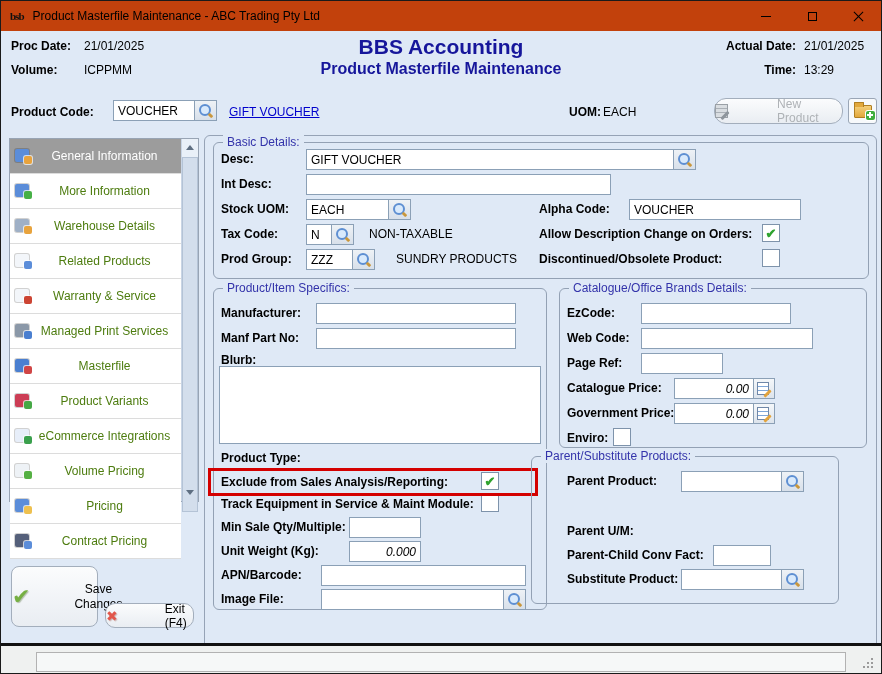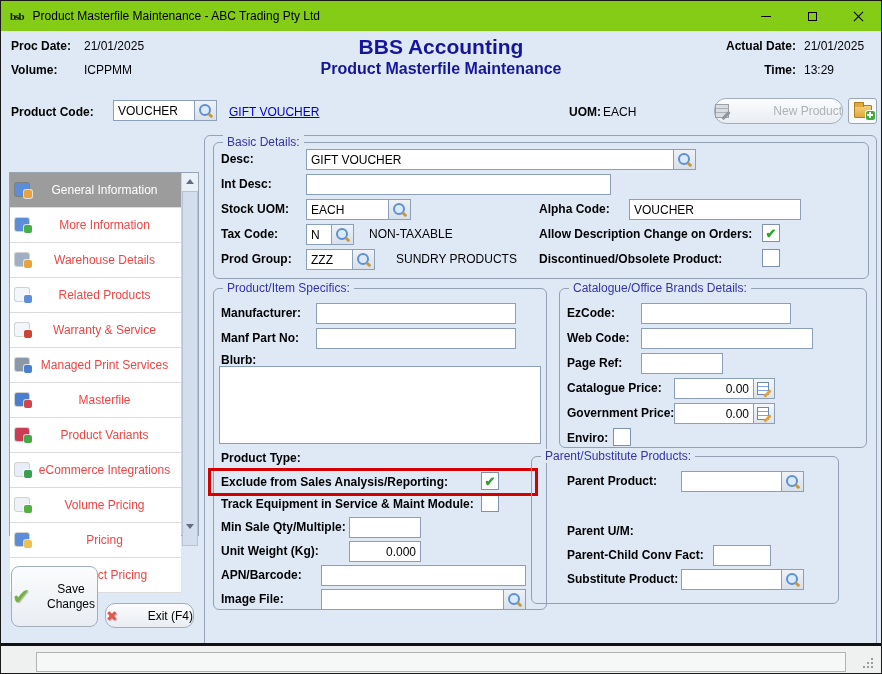--- a/index.html
+++ b/index.html
@@ -4,21 +4,21 @@
 <style>
   * { box-sizing: border-box; margin: 0; padding: 0; }
   body { font-family: "Liberation Sans", sans-serif; background: #fff; }
   .window {
     position: relative; width: 882px; height: 674px;
     border: 1px solid #1a1a1a; background: #dfe9f6; overflow: hidden;
   }
   
   .titlebar {
     position: absolute; left: 0; top: 0; width: 100%; height: 30px;
-    background: #84cc16; display: flex; align-items: center;
+    background: #c2410c; display: flex; align-items: center;
   }
   .app-icon {
     margin-left: 9px; font-family: "Liberation Serif", serif;
     font-weight: bold; font-size: 11px; color: #111; letter-spacing: -1px;
   }
   .tb-title { margin-left: 9px; font-size: 12px; color: #000; }
   .win-controls { position: absolute; right: 0; top: 0; height: 30px; display: flex; }
   .wc { width: 46px; height: 30px; display: flex; align-items: center; justify-content: center; }
   .wc-min i { display: block; width: 10px; height: 1px; background: #000; }
   .wc-max i { display: block; width: 9px; height: 9px; border: 1px solid #000; }
@@ -35,21 +35,21 @@
   .app-title { font-size: 21px; font-weight: bold; }
   .screen-title { font-size: 16px; font-weight: bold; }
   a.dlink { font-size: 12px; color: #0000cc; text-decoration: underline; }
   
   .fw { position: absolute; display: flex; }
   input.field, textarea.field {
     border: 1px solid #8ba0b6; height: 21px; background: #fff;
     font: 12px "Liberation Sans", sans-serif; padding: 0 4px; color: #000;
   }
   textarea.field { resize: none; }
-  input.num { text-align: right; }
+  input.num { text-align: right; font-style: italic; }
   .suffix {
     width: 22px; height: 21px; border: 1px solid #8ba0b6; border-left: none;
     background: linear-gradient(#eef2f6,#d8e0ea); display: flex; align-items: center; justify-content: center;
   }
   .mag { position: relative; width: 15px; height: 15px; display: inline-block; }
   .mag::before {
     content: ""; position: absolute; left: 1px; top: 1px; width: 8px; height: 8px;
     border: 2px solid #5e8fd2; border-radius: 50%; background: #d9eafc;
   }
   .mag::after {
@@ -83,48 +83,48 @@
     background: #e2a33c; transform: rotate(-45deg); border-radius: 1px;
   }
   
   .groupbox { position: absolute; border: 1px solid #93a1b4; border-radius: 6px; }
   .gb-title {
     position: absolute; top: -8px; left: 9px; background: #dfe9f6; padding: 0 4px;
     font-size: 12px; color: #3333aa; white-space: nowrap;
   }
   
   .sidebar { position: absolute; left: 8px; top: 107px; width: 190px; height: 364px;
-    background: #fff; border: 1px solid #98a4b4; margin-top: 34px; }
+    background: #fff; border: 1px solid #98a4b4; }
   .side-list { position: absolute; left: 0; top: 0; width: 171px; height: 100%; }
   .side-item {
     height: 35px; display: flex; align-items: center; border-bottom: 1px solid #dcdcdc;
     background: #fff; cursor: default;
   }
   .side-item .si { margin-left: 5px; }
-  .side-item .si-label { flex: 1; text-align: center; font-size: 12px; color: #ef4444; padding-right: 4px; white-space: nowrap; }
+  .side-item .si-label { flex: 1; text-align: center; font-size: 12px; color: #4d7c0f; padding-right: 4px; white-space: nowrap; }
   .side-item.selected { background: #9c9c9c; }
   .side-item.selected .si-label { color: #fff; }
   .si { width: 17px; height: 15px; position: relative; display: inline-block; flex: 0 0 17px; }
   .si::before { content: ""; position: absolute; inset: 0 3px 2px 0; background: var(--a); border-radius: 2px; box-shadow: 0 0 0 1px rgba(0,0,0,.18); }
   .si::after { content: ""; position: absolute; right: 0; bottom: 0; width: 8px; height: 8px; background: var(--b); border-radius: 2px; box-shadow: 0 0 0 1px rgba(255,255,255,.7); }
   
   .sb { position: absolute; right: 0; top: 0; width: 17px; height: 100%; background: #e9f0f8; border-left: 1px solid #c9d5e5; }
   .sb-btn { position: absolute; left: 0; width: 16px; height: 17px; display: flex; align-items: center; justify-content: center; }
   .sb-up { top: 0; } .sb-down { bottom: 0; }
   .tri-up { width: 0; height: 0; border-left: 4px solid transparent; border-right: 4px solid transparent; border-bottom: 5px solid #5f6f82; }
   .tri-down { width: 0; height: 0; border-left: 4px solid transparent; border-right: 4px solid transparent; border-top: 5px solid #5f6f82; }
   .sb-thumb { position: absolute; left: 0; top: 18px; width: 16px; height: 355px; background: #d3deec; border: 1px solid #b4c3d6; }
   
   .main-panel { position: absolute; left: 203px; top: 104px; width: 673px; height: 528px;
     background: #dfe9f6; border: 1px solid #96a3b6; border-radius: 6px; }
   
   .btn {
     position: absolute; border: 1px solid #a3aebc; border-radius: 8px;
-    background: linear-gradient(#fbfcfd,#e9edf2); display: flex; align-items: center; justify-content: space-between;
-    font-size: 12px; color: #000; cursor: default;
+    background: linear-gradient(#fbfcfd,#e9edf2); display: flex; align-items: center; justify-content: flex-start;
+    font-size: 12px; color: #000; cursor: default; gap: 40px;
   }
   .savebtn { left: 10px; top: 535px; width: 87px; height: 61px; }
   .savebtn .btn-label { width: 52px; text-align: center; line-height: 15px; }
   .chk-big { font-size: 22px; color: #76b043; margin-right: 4px; text-shadow: 1px 1px 1px rgba(60,90,30,.35); }
   .exitbtn { left: 104px; top: 572px; width: 89px; height: 25px; border-radius: 10px; }
   .cross-icon { font-size: 14px; color: #e2574c; margin-right: 7px; text-shadow: 1px 1px 1px rgba(120,30,20,.3); }
   .npbtn { left: 713px; top: 67px; width: 129px; height: 26px; border-radius: 12px; color: #aeb2b6; }
   .npbtn span { margin-left: 7px; }
   .np-icon { position: relative; width: 16px; height: 14px; display: inline-block; }
   .np-icon::before { content: ""; position: absolute; inset: 0 2px 0 0; background: #d9dde1; border: 1px solid #9aa0a6;

